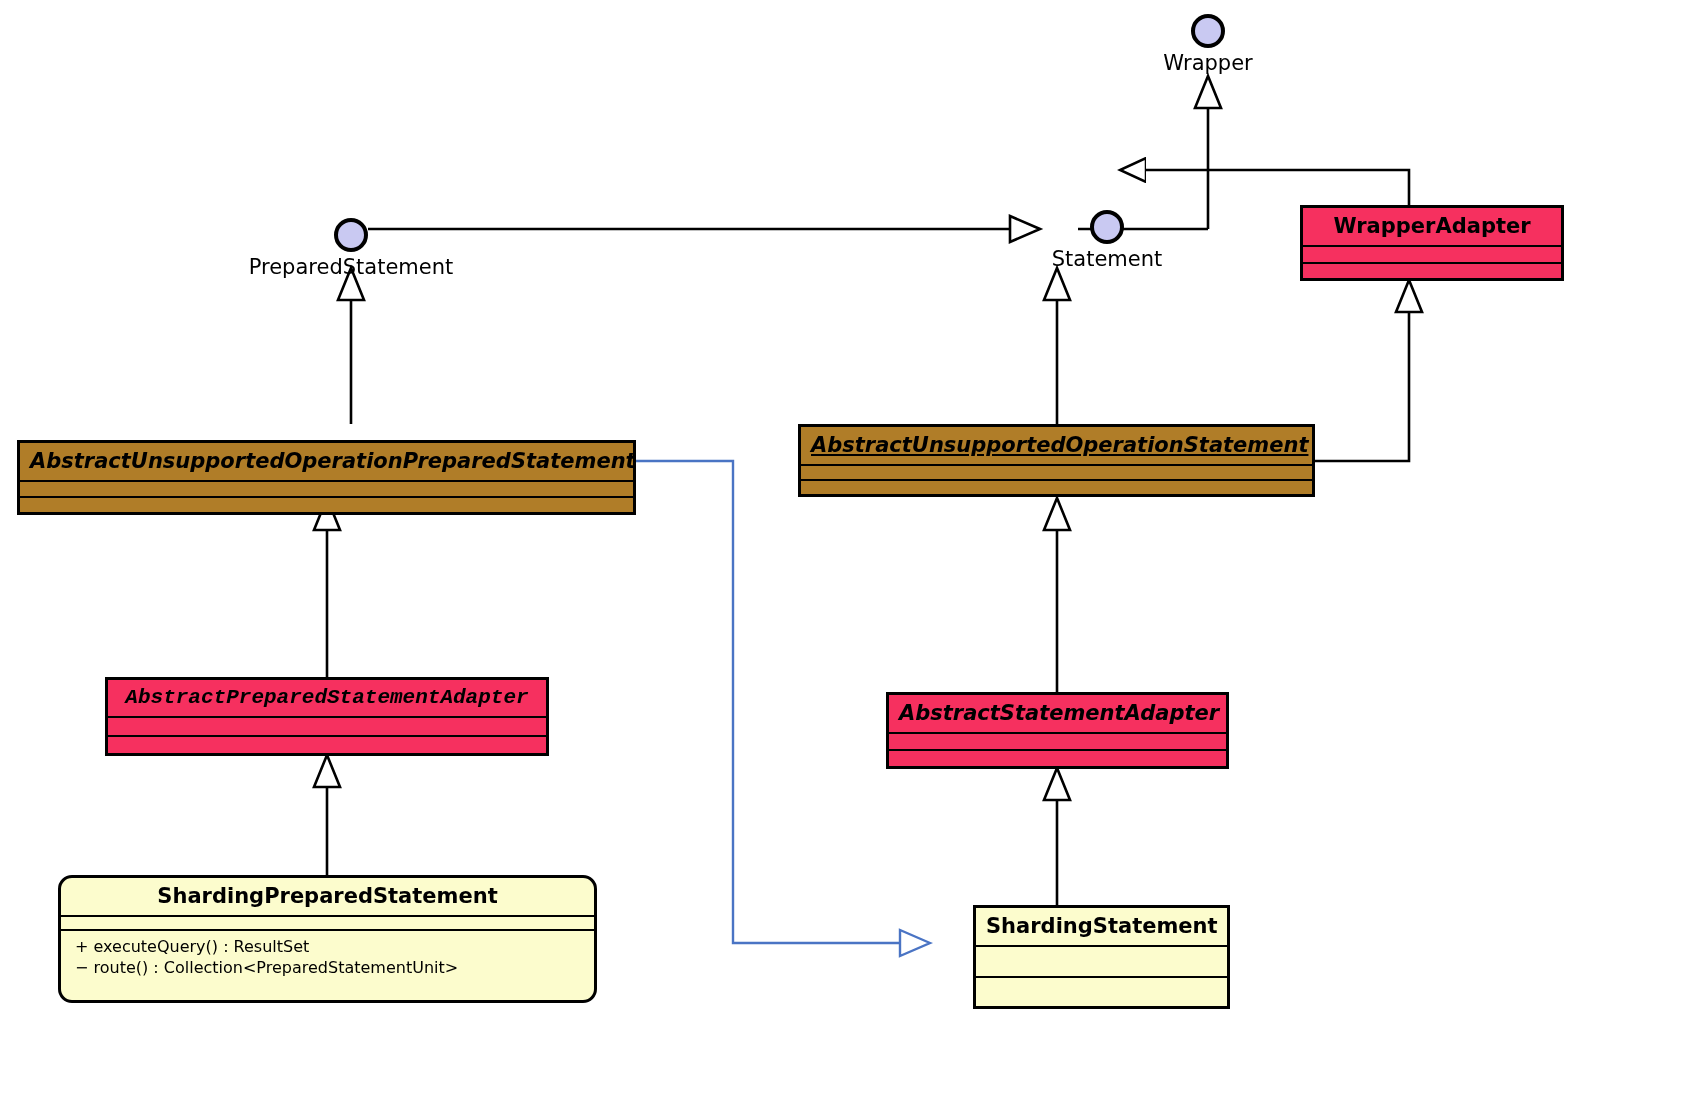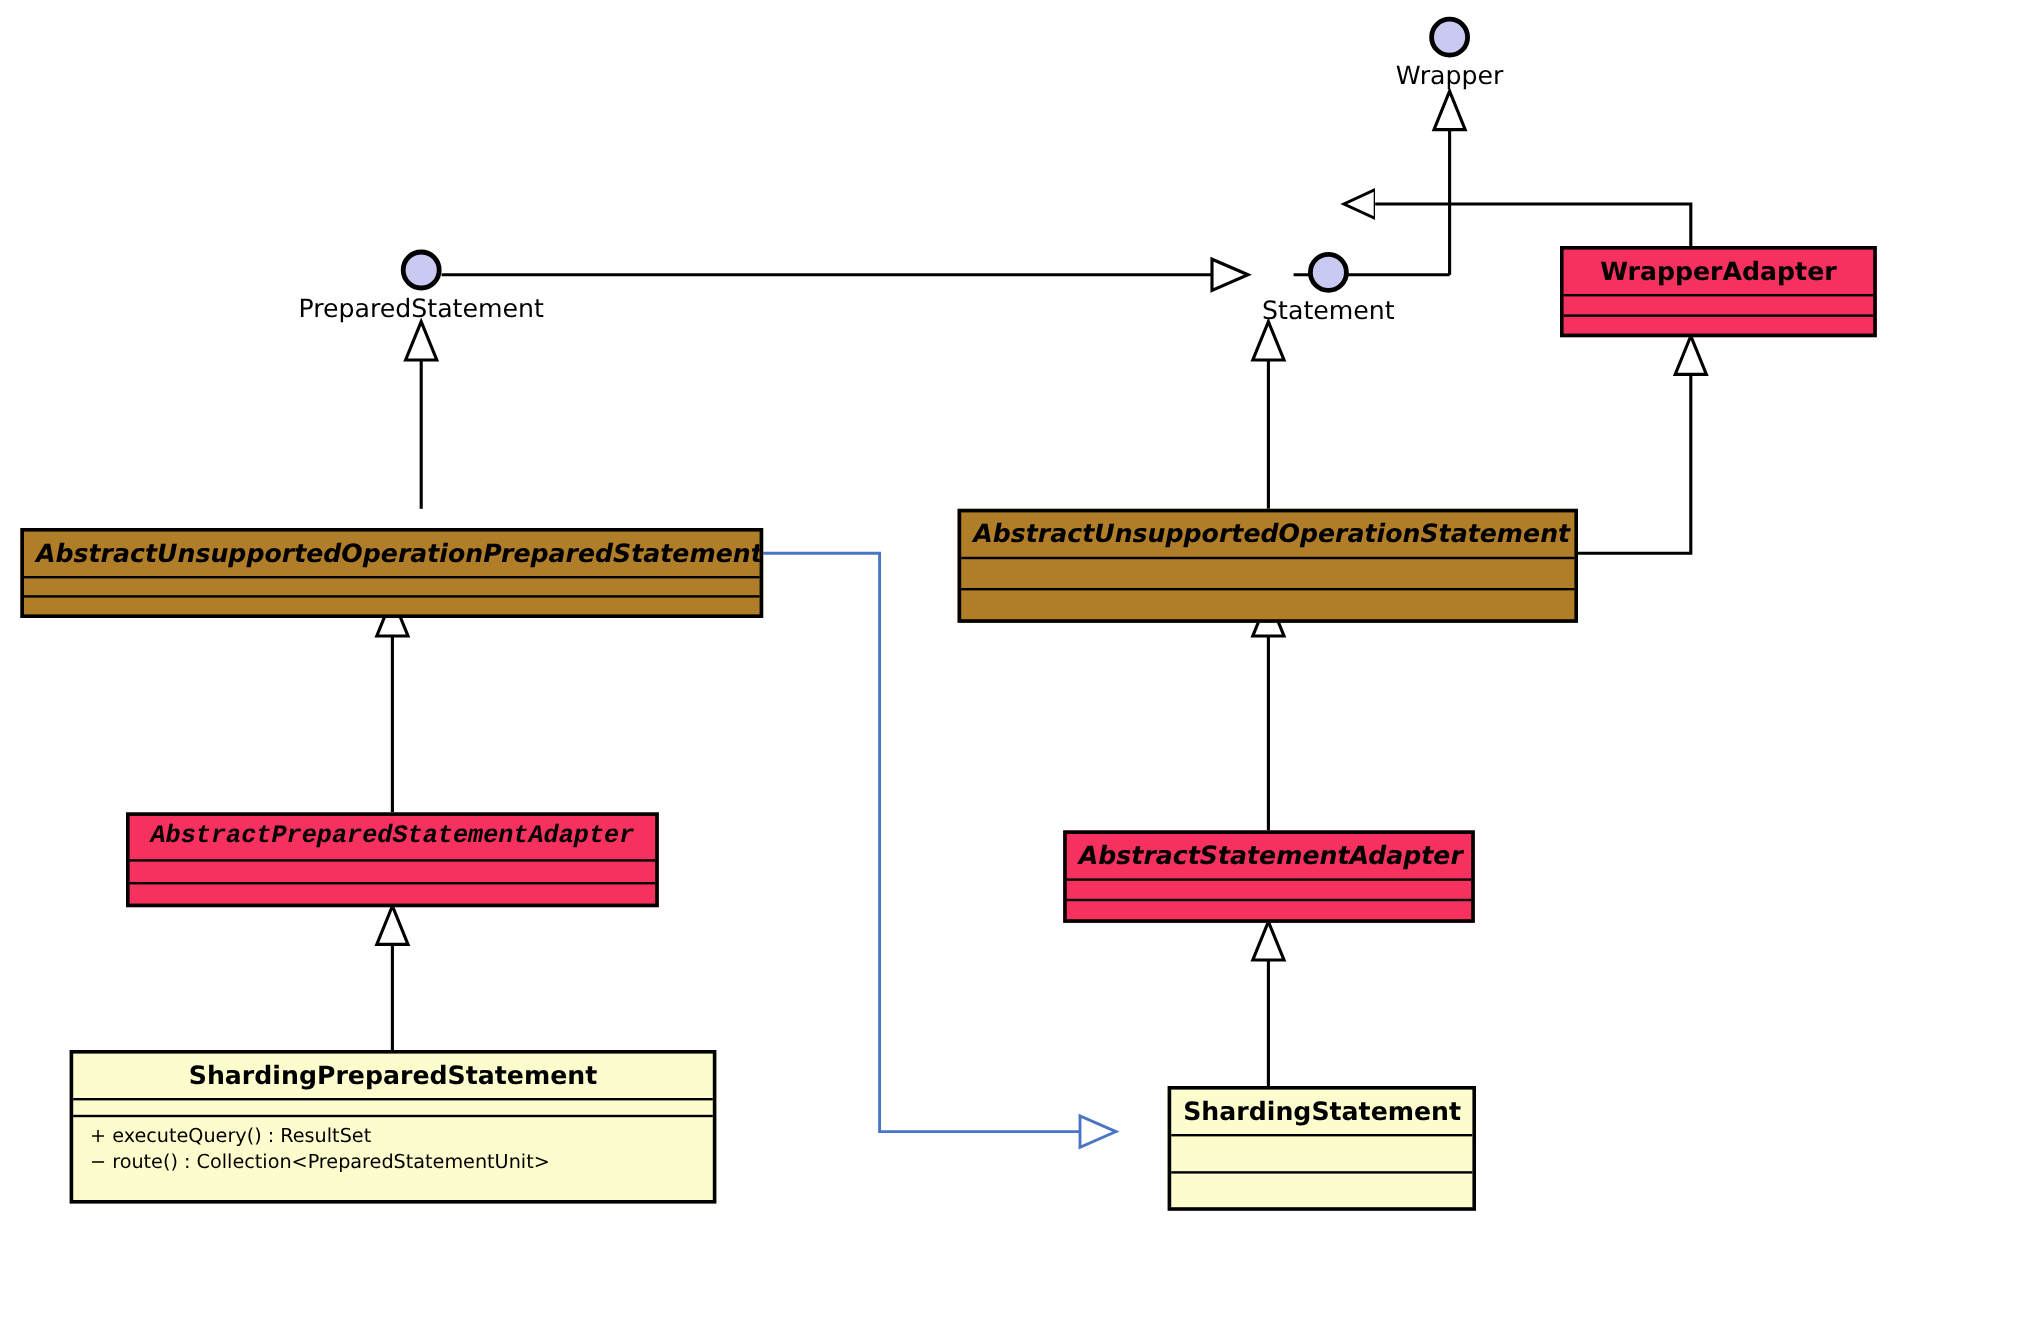--- a/index.html
+++ b/index.html
@@ -157,21 +157,21 @@
       <path d="M 636,461 L 733,461 L 733,943 L 900,943"></path>
     </g>
     <polygon points="930,943 900,930 900,956" fill="#ffffff" stroke="#4A74C4" stroke-width="2.4"></polygon>
   </svg>
 
   <div class="iface" style="left:1150px; top:14px; width:116px;">
     <div class="bulb"></div>
     <div class="ilabel">Wrapper</div>
   </div>
 
-  <div class="iface" style="left:234px; top:208px; width:234px;">
+  <div class="iface" style="left:234px; top:218px; width:234px;">
     <div class="bulb"></div>
     <div class="ilabel">PreparedStatement</div>
   </div>
 
   <div class="iface" style="left:1040px; top:210px; width:134px;">
     <div class="bulb"></div>
     <div class="ilabel">Statement</div>
   </div>
 
   <div class="clsbox pink" style="left:1300px; top:205px; width:264px; height:76px;">
@@ -183,21 +183,21 @@
   </div>
 
   <div class="clsbox brown" style="left:17px; top:440px; width:619px; height:75px;">
     <div class="title">AbstractUnsupportedOperationPreparedStatement</div>
     <div class="sep"></div>
     <div class="compartment"></div>
     <div class="sep"></div>
     <div class="compartment"></div>
   </div>
 
-  <div class="clsbox brown" style="left:798px; top:424px; width:517px; height:95px;">
+  <div class="clsbox brown" style="left:798px; top:424px; width:517px; height:73px;text-decoration:underline;">
     <div class="title">AbstractUnsupportedOperationStatement</div>
     <div class="sep"></div>
     <div class="compartment"></div>
     <div class="sep"></div>
     <div class="compartment"></div>
   </div>
 
   <div class="clsbox pink abstract" style="left:105px; top:677px; width:444px; height:79px;font-family:Liberation Mono, monospace;">
     <div class="title">AbstractPreparedStatementAdapter</div>
     <div class="sep"></div>
@@ -207,21 +207,21 @@
   </div>
 
   <div class="clsbox pink abstract" style="left:886px; top:692px; width:343px; height:77px;">
     <div class="title">AbstractStatementAdapter</div>
     <div class="sep"></div>
     <div class="compartment"></div>
     <div class="sep"></div>
     <div class="compartment"></div>
   </div>
 
-  <div class="clsbox yellow" style="left:58px; top:875px; width:539px; height:128px;">
+  <div class="clsbox yellow" style="left:58px; top:875px; width:539px; height:128px;border-radius:14px;">
     <div class="title">ShardingPreparedStatement</div>
     <div class="sep"></div>
     <div class="compartment" style="flex:0 0 8px;"></div>
     <div class="sep"></div>
     <div class="members">
       <div>+ executeQuery() : ResultSet</div>
       <div>− route() : Collection&lt;PreparedStatementUnit&gt;</div>
     </div>
   </div>
 

